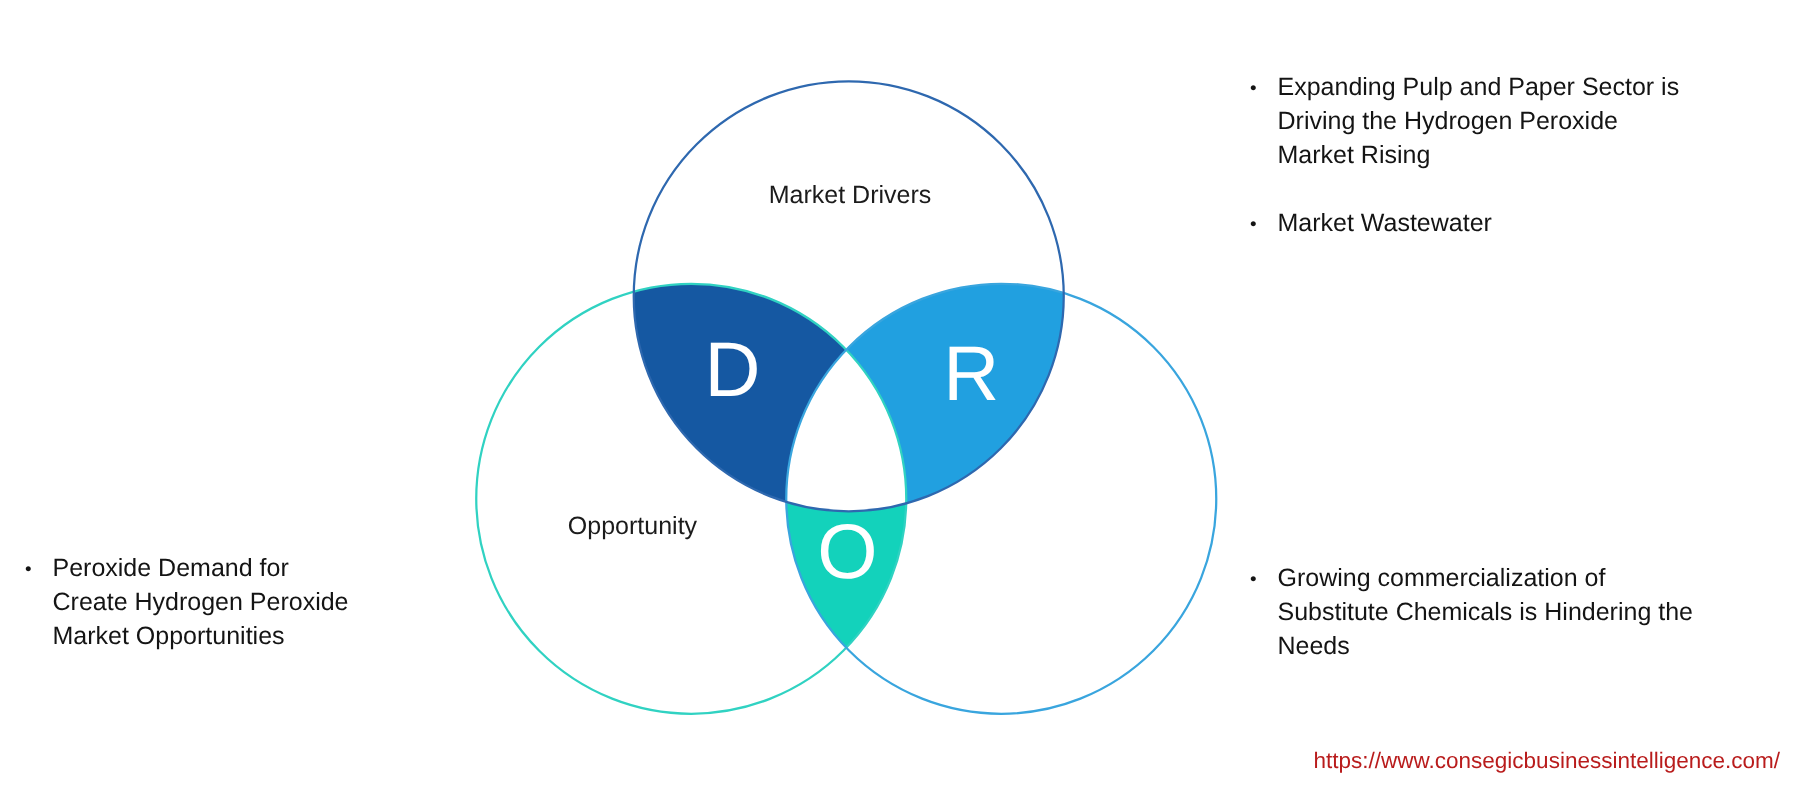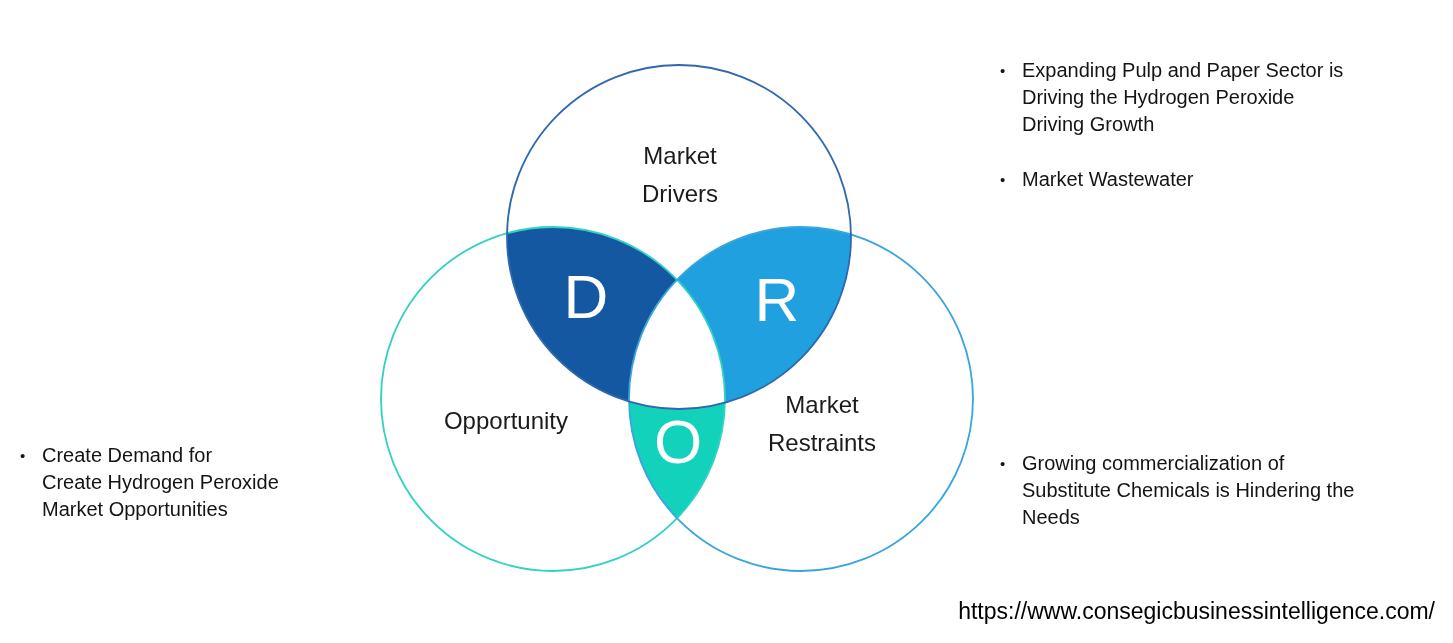--- a/index.html
+++ b/index.html
@@ -27,21 +27,21 @@
     font-size: 62px;
     font-weight: 400;
     line-height: 1;
     white-space: nowrap;
   }
   .circle-label {
     position: absolute;
     transform: translateX(-50%);
     text-align: center;
     color: #1b1b1b;
-    font-size: 24px;
+    font-size: 20px;
     line-height: 38px;
     font-weight: 400;
   }
   .bullet-item {
     position: absolute;
     display: flex;
     align-items: flex-start;
     color: #141414;
     font-size: 20px;
     line-height: 27px;
@@ -50,25 +50,25 @@
   .bullet-dot {
     flex: 0 0 auto;
     width: 22px;
     font-size: 15px;
     line-height: 27px;
     color: #141414;
   }
   .bullet-lines { flex: 1 1 auto; }
   .source-url {
     position: absolute;
-    right: 18px;
+    right: 29px;
     top: 598px;
-    font-size: 23px;
+    font-size: 18px;
     font-weight: 400;
-    color: #000000;
+    color: #b91c1c;
     white-space: nowrap;
   }
 </style>
 </head>
 <body>
 
 <div class="stage">
 
   <svg class="venn-svg" width="1453" height="643" viewBox="0 0 1453 643">
     <defs>
@@ -102,37 +102,36 @@
     <circle cx="801" cy="399" r="172" fill="none" stroke-width="1.8" stroke="#39a5de"></circle>
     <circle cx="679" cy="237" r="172" fill="none" stroke-width="1.8" stroke="#2e68af"></circle>
   </svg>
 
   <div class="region-letter" style="left:586px; top:297px;">D</div>
   <div class="region-letter" style="left:777px; top:300px;">R</div>
   <div class="region-letter" style="left:678px; top:442px;">O</div>
 
   <div class="circle-label" style="left:680px; top:137px; width:150px;">Market Drivers</div>
   <div class="circle-label" style="left:506px; top:402px; width:240px;">Opportunity</div>
-  <div class="circle-label" style="left:822px; top:386px; width:180px;">Market Restraints</div>
 
   <div class="bullet-item" style="left:20px; top:442px; width:320px;">
     <span class="bullet-dot">•</span>
     <span class="bullet-lines">
-      <div>Create Demand for</div>
+      <div>Peroxide Demand for</div>
       <div>Create Hydrogen Peroxide</div>
       <div>Market Opportunities</div>
     </span>
   </div>
 
   <div class="bullet-item" style="left:1000px; top:57px; width:430px;">
     <span class="bullet-dot">•</span>
     <span class="bullet-lines">
       <div>Expanding Pulp and Paper Sector is</div>
       <div>Driving the Hydrogen Peroxide</div>
-      <div>Driving Growth</div>
+      <div>Market Rising</div>
     </span>
   </div>
 
   <div class="bullet-item" style="left:1000px; top:166px; width:430px;">
     <span class="bullet-dot">•</span>
     <span class="bullet-lines">
       <div>Market Wastewater</div>
     </span>
   </div>
 

